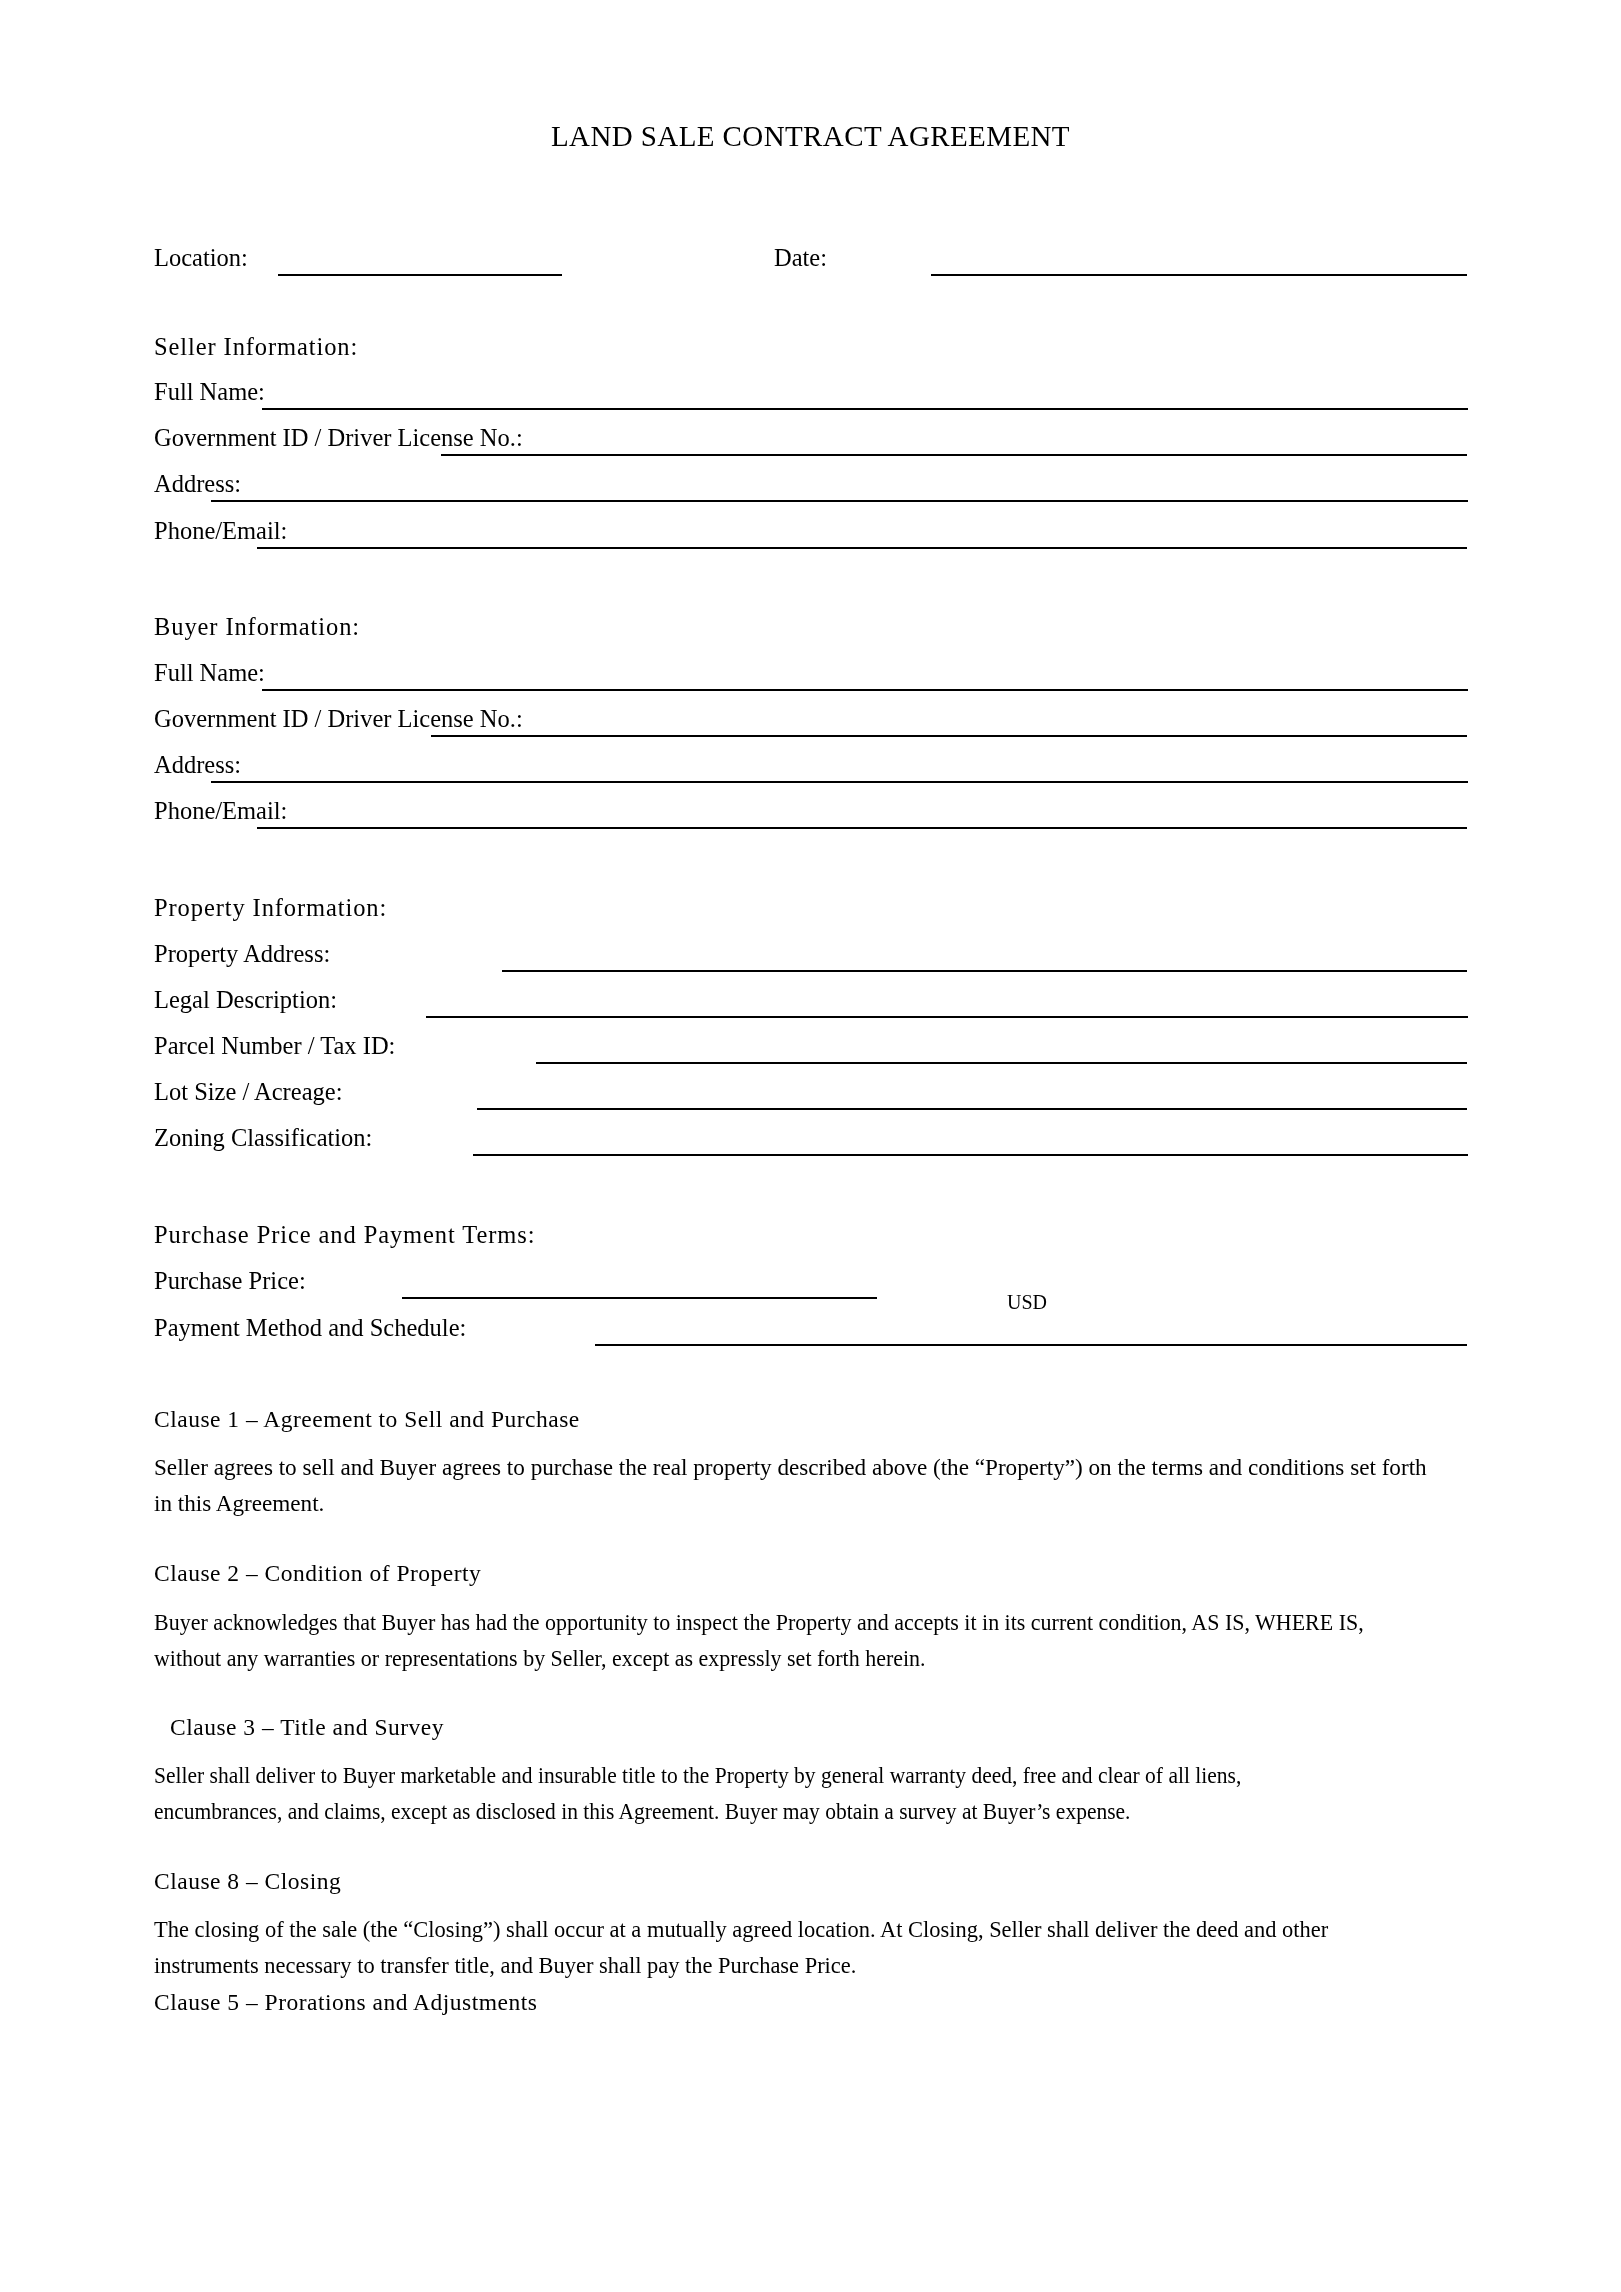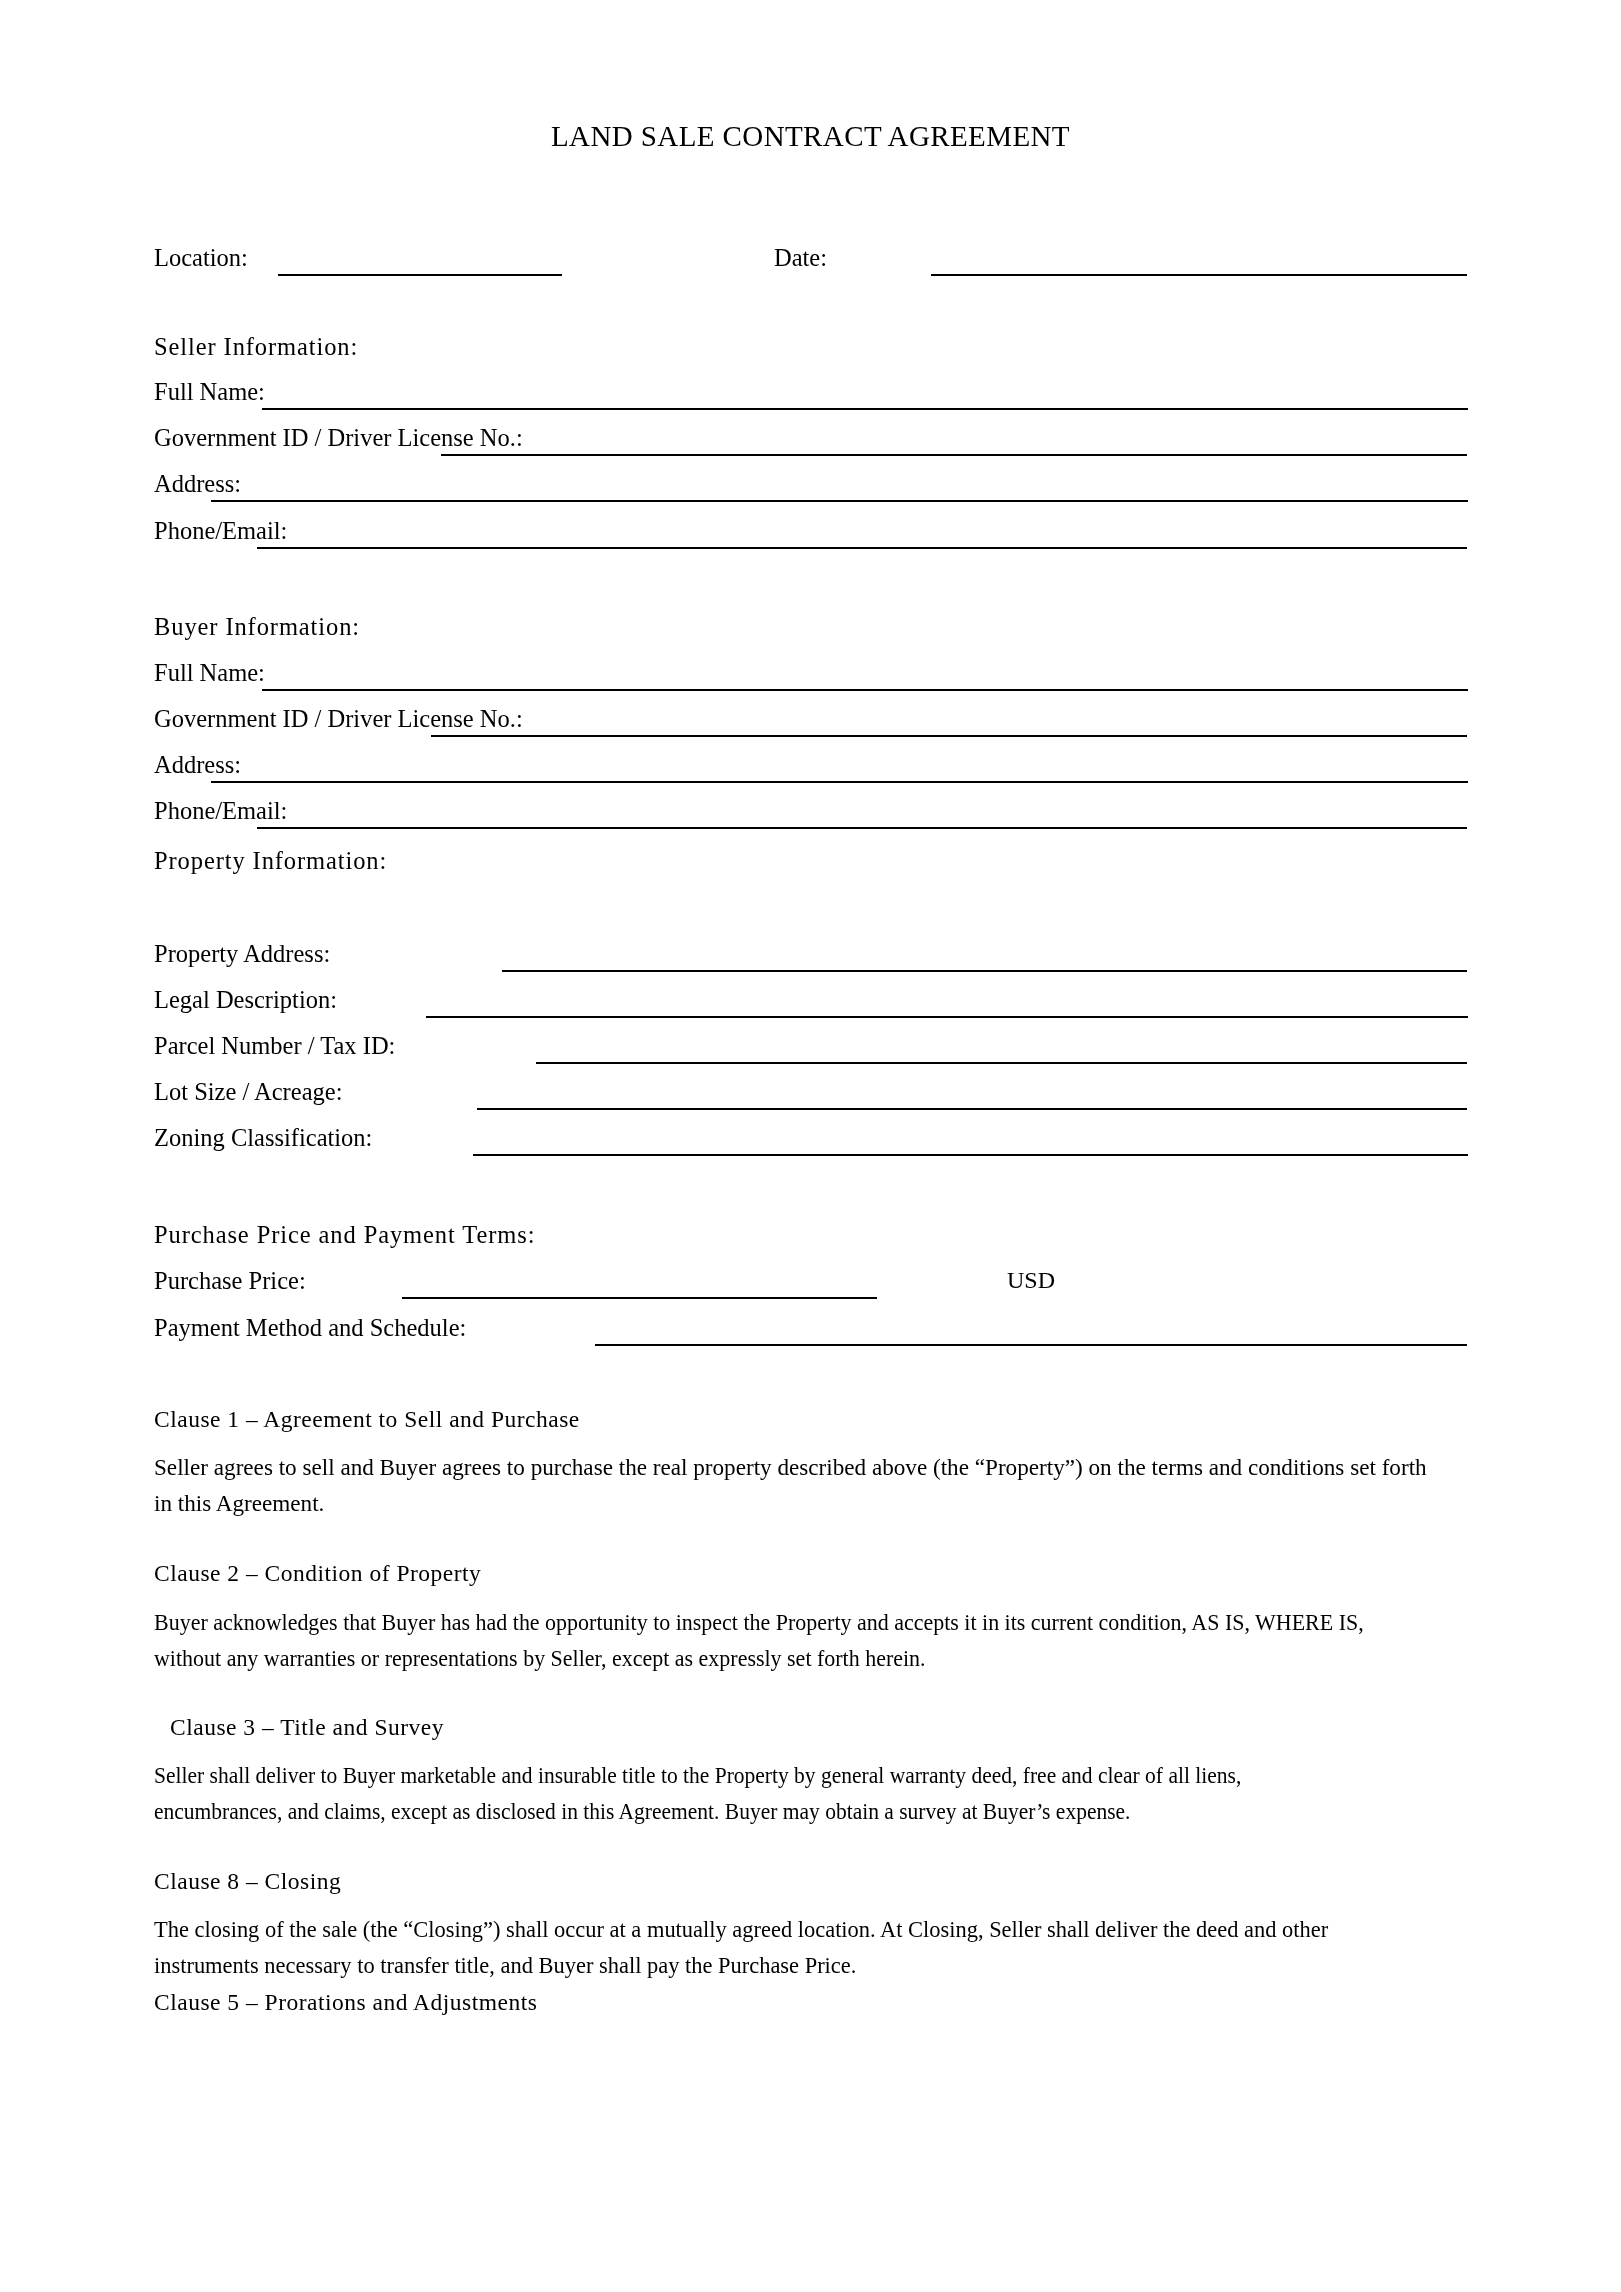--- a/index.html
+++ b/index.html
@@ -80,23 +80,24 @@
     line-height: 36px;
     text-align: left;
   }
   .cond-1 { transform: scaleX(0.985); transform-origin: left center; }
   .cond-2 { transform: scaleX(0.935); transform-origin: left center; }
   .cond-3 { transform: scaleX(0.915); transform-origin: left center; }
   .cond-4 { transform: scaleX(0.955); transform-origin: left center; }
 
   .usd {
     position: absolute;
-    font-size: 24px;
-    line-height: 29px;
-    white-space: nowrap;
+    font-size: 20px;
+    line-height: 29px;
+    white-space: nowrap;
+    margin-top: 22px;
   }
 </style>
 </head>
 <body>
 
 <div class="page">
 
   <div class="doc-title">LAND SALE CONTRACT AGREEMENT</div>
 
   <div class="row" style="top:243px;">
@@ -145,21 +146,21 @@
   <div class="row" style="top:750px;">
     <span class="label">Address:</span>
     <span class="rule" style="left:57px; width:1257px;"></span>
   </div>
 
   <div class="row" style="top:796px;">
     <span class="label">Phone/Email:</span>
     <span class="rule" style="left:103px; width:1210px;"></span>
   </div>
 
-  <div class="section-head spaced" style="top:846px;">Property Information:</div>
+  <div class="section-head spaced" style="top:893px;">Property Information:</div>
 
   <div class="row" style="top:939px;">
     <span class="label">Property Address:</span>
     <span class="rule" style="left:348px; width:965px;"></span>
   </div>
 
   <div class="row" style="top:985px;">
     <span class="label">Legal Description:</span>
     <span class="rule" style="left:272px; width:1042px;"></span>
   </div>

